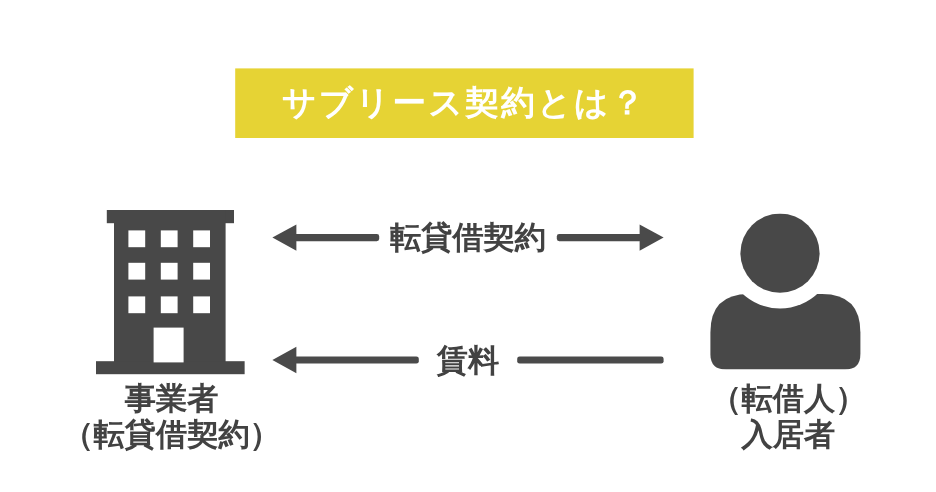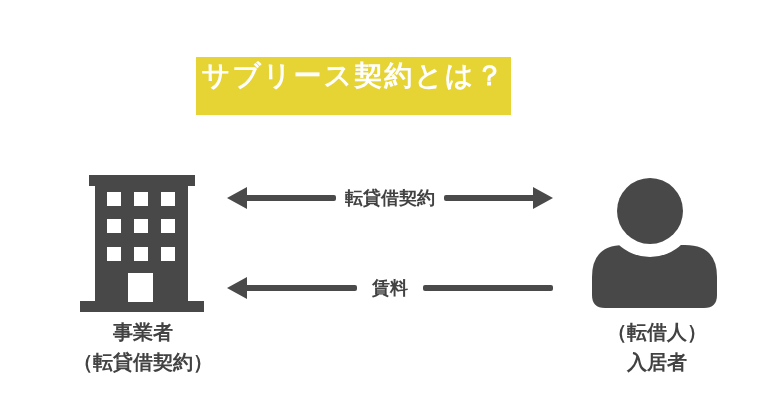--- a/index.html
+++ b/index.html
@@ -13,24 +13,25 @@
     width: 780px;
     height: 410px;
     background: #ffffff;
     overflow: hidden;
   }
   
   .banner {
     position: absolute;
     left: 196px;
     top: 57px;
-    width: 315px;
+    width: 382px;
     height: 58px;
     background: #e6d334;
     display: flex;
+    align-items: center;
     justify-content: center;
   }
   .banner span {
     color: #ffffff;
     font-size: 28px;
     font-weight: bold;
     letter-spacing: 2px;
     white-space: nowrap;
   }
   
@@ -51,21 +52,21 @@
   
   .arrow-row {
     position: absolute;
     left: 227px;
     width: 326px;
     height: 28px;
     display: flex;
     align-items: center;
   }
   .arrow-row.top { top: 184px; gap: 9px; }
-  .arrow-row.bottom { top: 274px; gap: 15px; }
+  .arrow-row.bottom { top: 286px; gap: 15px; }
   .seg {
     flex: 1;
     display: flex;
     align-items: center;
     min-width: 0;
   }
   .bar {
     flex: 1;
     height: 6px;
     background: #4a4a4a;
@@ -80,33 +81,33 @@
   }
   .head-right {
     width: 0; height: 0;
     border-top: 11px solid transparent;
     border-bottom: 11px solid transparent;
     border-left: 20px solid #4a4a4a;
     margin-left: -2px;
   }
   .arrow-label {
     color: #424242;
-    font-size: 18px;
+    font-size: 26px;
     font-weight: bold;
     line-height: 28px;
     white-space: nowrap;
   }
   
   .entity-label {
     position: absolute;
     top: 317px;
     width: 240px;
     text-align: center;
     color: #424242;
-    font-size: 20px;
+    font-size: 26px;
     font-weight: bold;
     line-height: 30px;
     white-space: nowrap;
   }
   .entity-label.left { left: 23px; }
   .entity-label.right { left: 537px; }
   .dark-fill { fill: #484848; }
   .white-fill { fill: #ffffff; }
 </style>
 </head>

